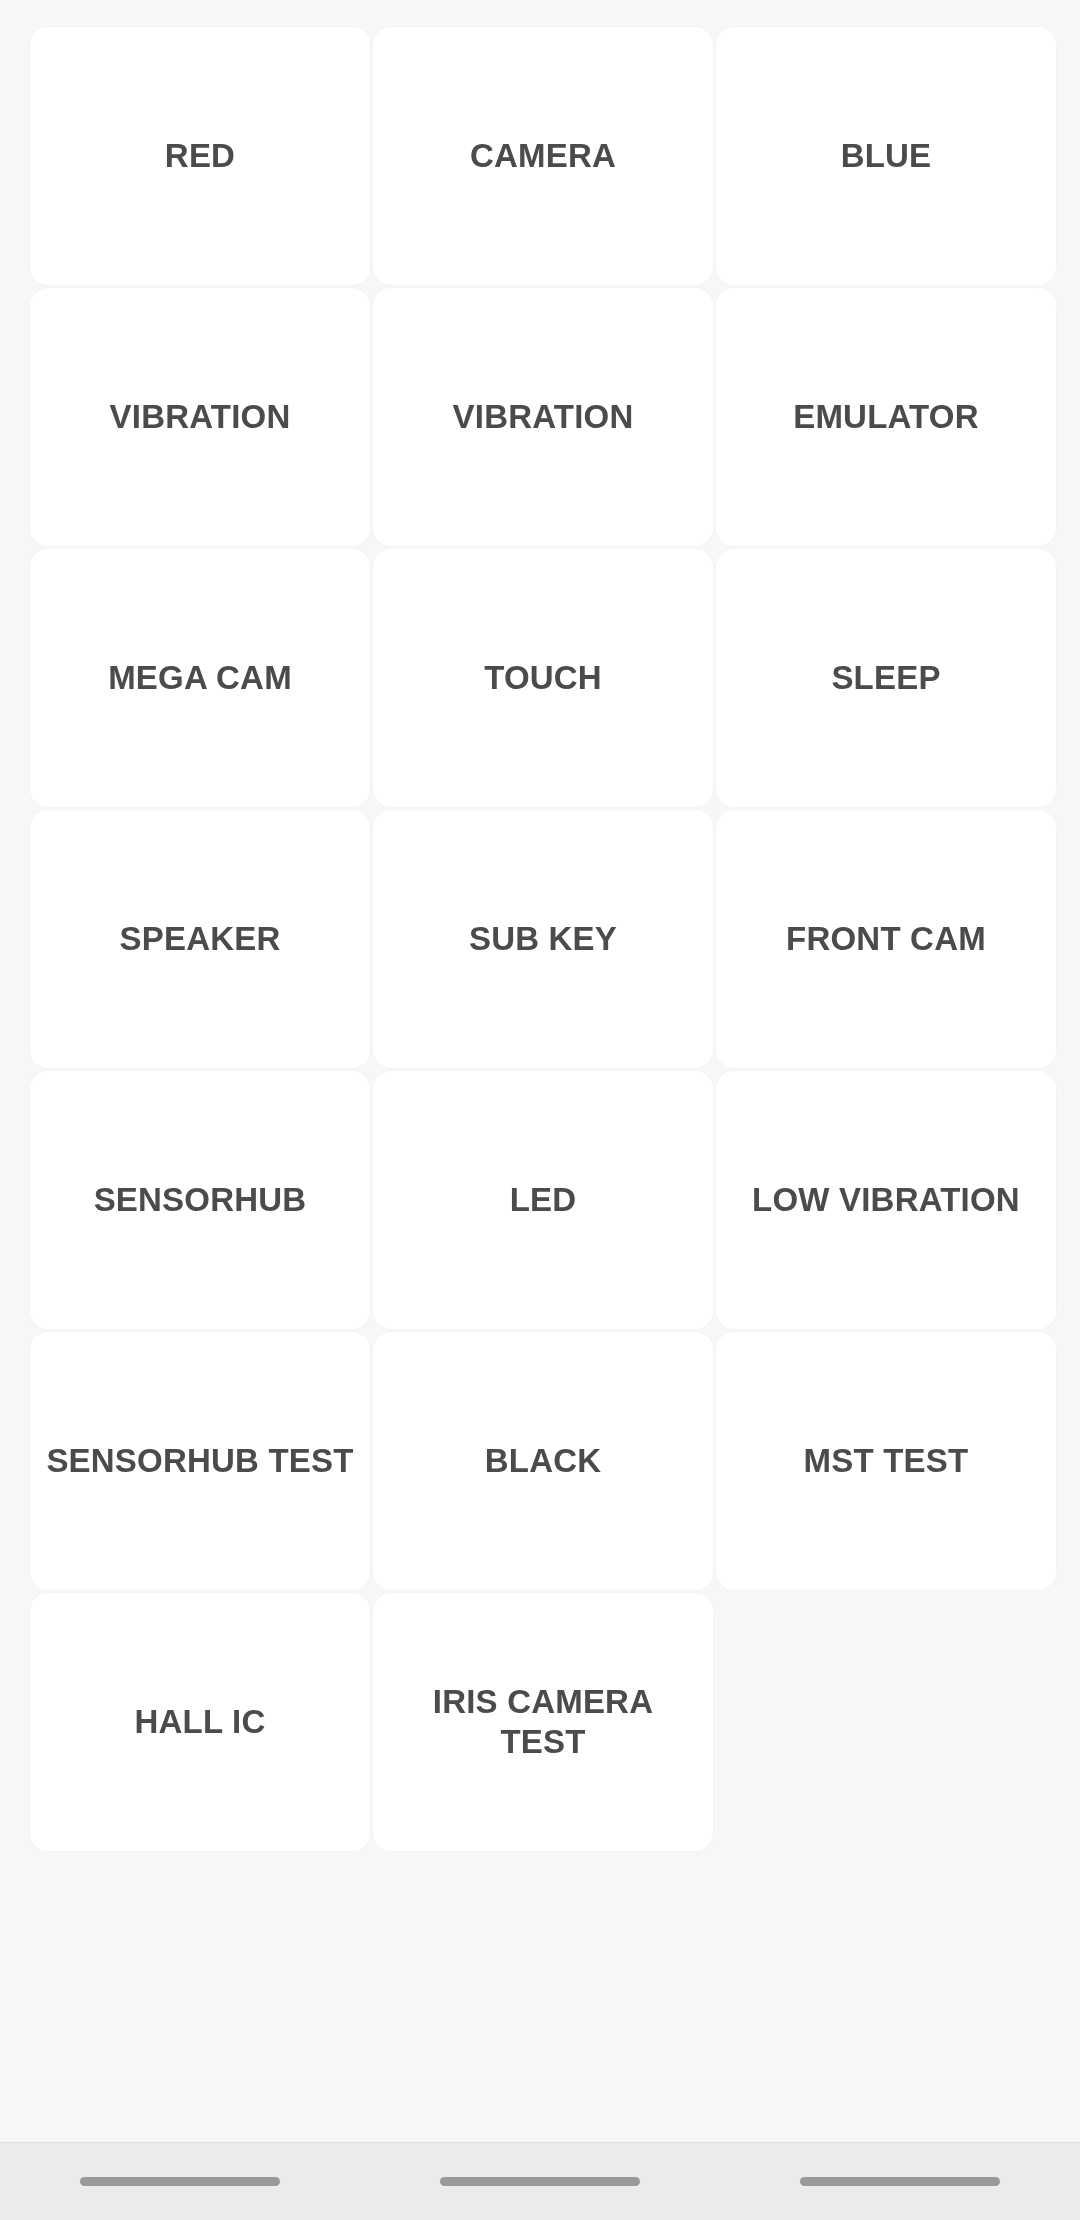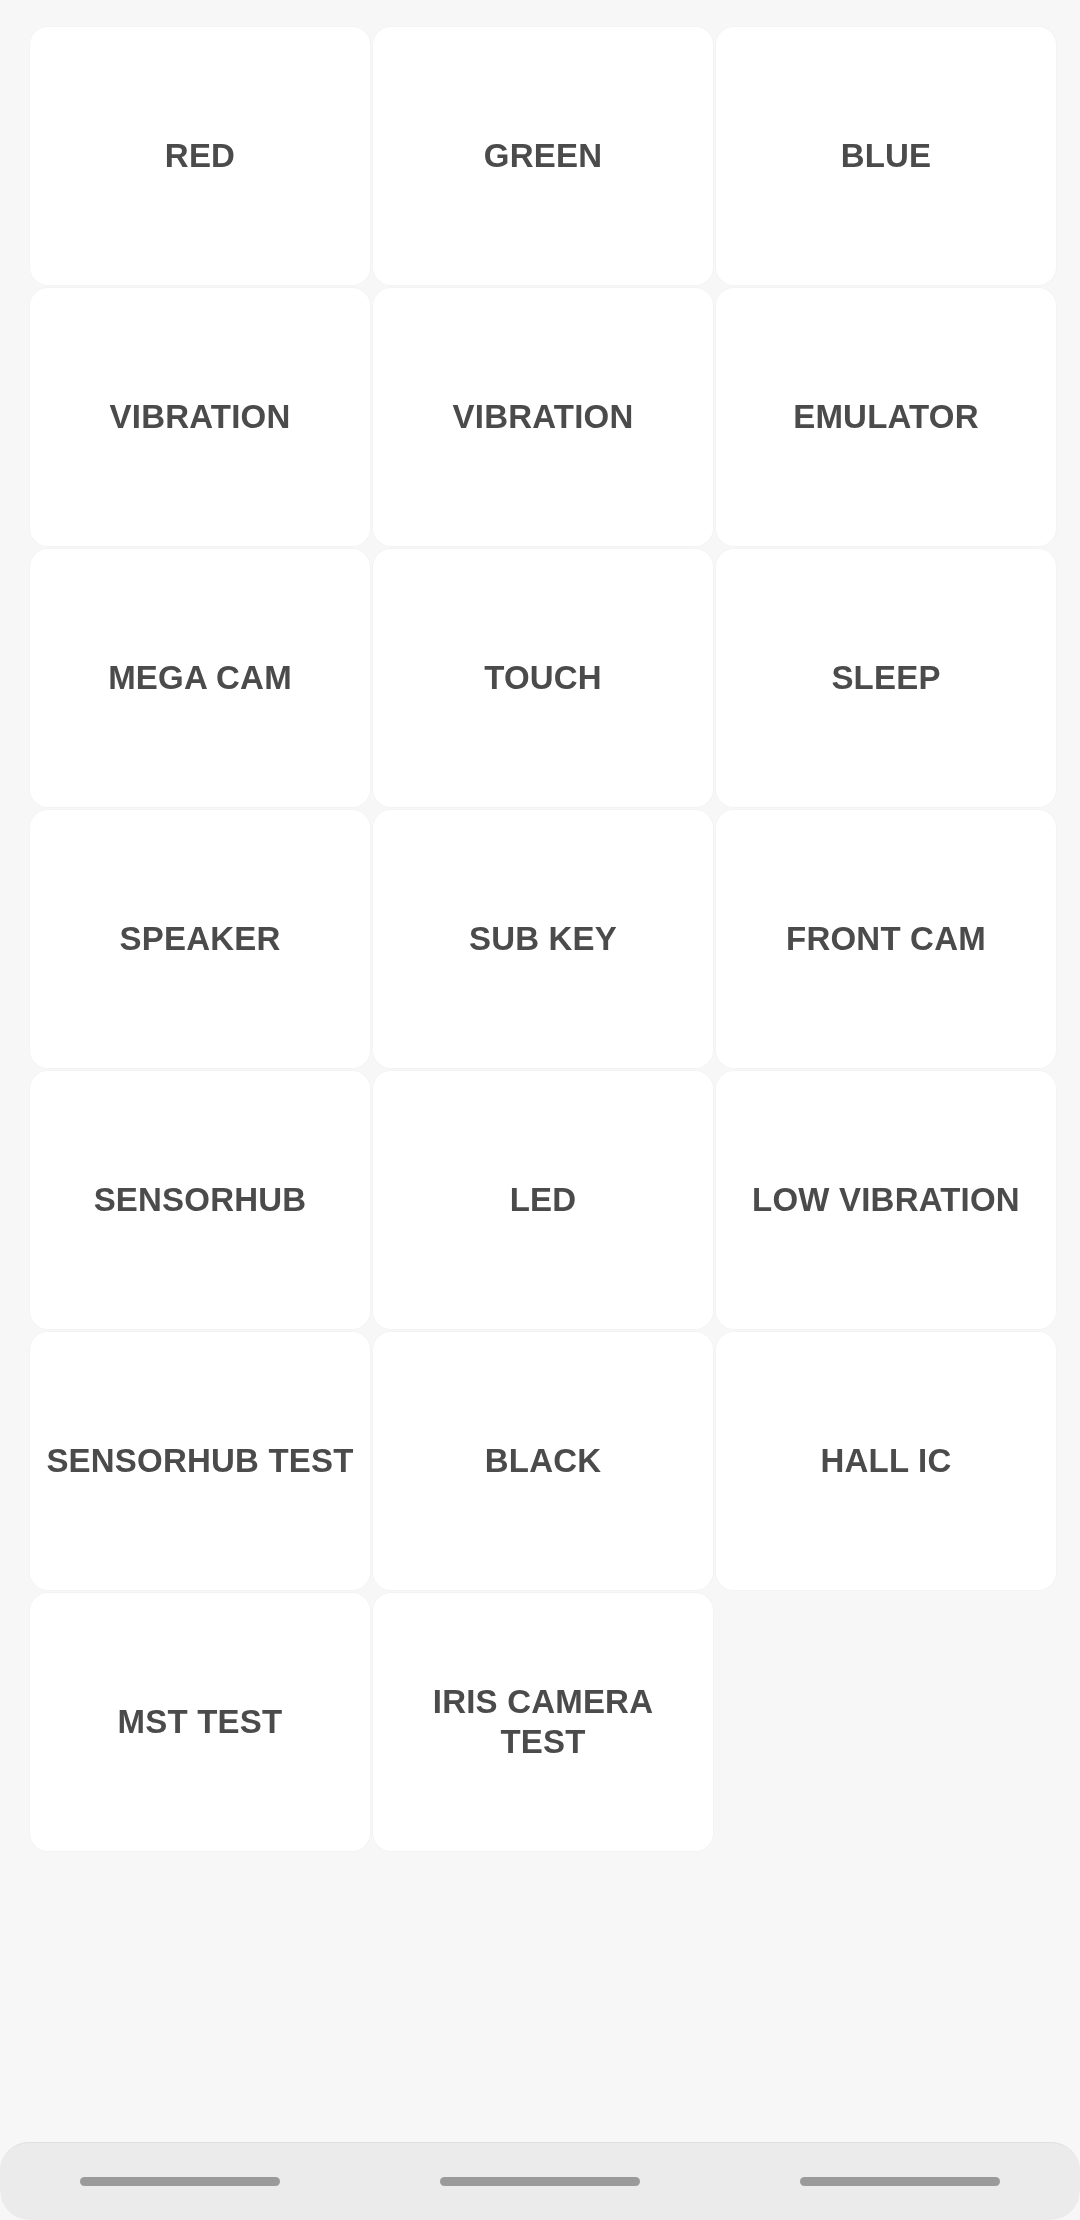--- a/index.html
+++ b/index.html
@@ -1,15 +1,15 @@
 <!DOCTYPE html>
 <html><head>
 <meta charset="utf-8">
 <style>
-  * { box-sizing: border-box; margin: 0; padding: 0; border-radius: 29px; }
+  * { box-sizing: border-box; margin: 0; padding: 0; }
   html, body {
     width: 1080px;
     height: 2220px;
     background: #f7f7f7;
     font-family: "Liberation Sans", sans-serif;
   }
   #app {
     position: relative;
     width: 1080px;
     height: 2220px;
@@ -73,21 +73,21 @@
 </head>
 <body>
 
 <div id="app">
 
   <div id="grid">
       <div class="cell">
         <span class="cell-label">RED</span>
       </div>
       <div class="cell">
-        <span class="cell-label">GREEN</span>
+        <span class="cell-label">CAMERA</span>
       </div>
       <div class="cell">
         <span class="cell-label">BLUE</span>
       </div>
       <div class="cell">
         <span class="cell-label">VIBRATION</span>
       </div>
       <div class="cell">
         <span class="cell-label">VIBRATION</span>
       </div>
@@ -121,24 +121,24 @@
       <div class="cell">
         <span class="cell-label">LOW VIBRATION</span>
       </div>
       <div class="cell">
         <span class="cell-label">SENSORHUB TEST</span>
       </div>
       <div class="cell">
         <span class="cell-label">BLACK</span>
       </div>
       <div class="cell">
-        <span class="cell-label">HALL IC</span>
+        <span class="cell-label">MST TEST</span>
       </div>
       <div class="cell">
-        <span class="cell-label">MST TEST</span>
+        <span class="cell-label">HALL IC</span>
       </div>
       <div class="cell">
         <span class="cell-label">IRIS CAMERA
 TEST</span>
       </div>
       <div class="cell empty"></div>
     </div>
 
   <div id="navbar">
     <div class="nav-pill"></div>

